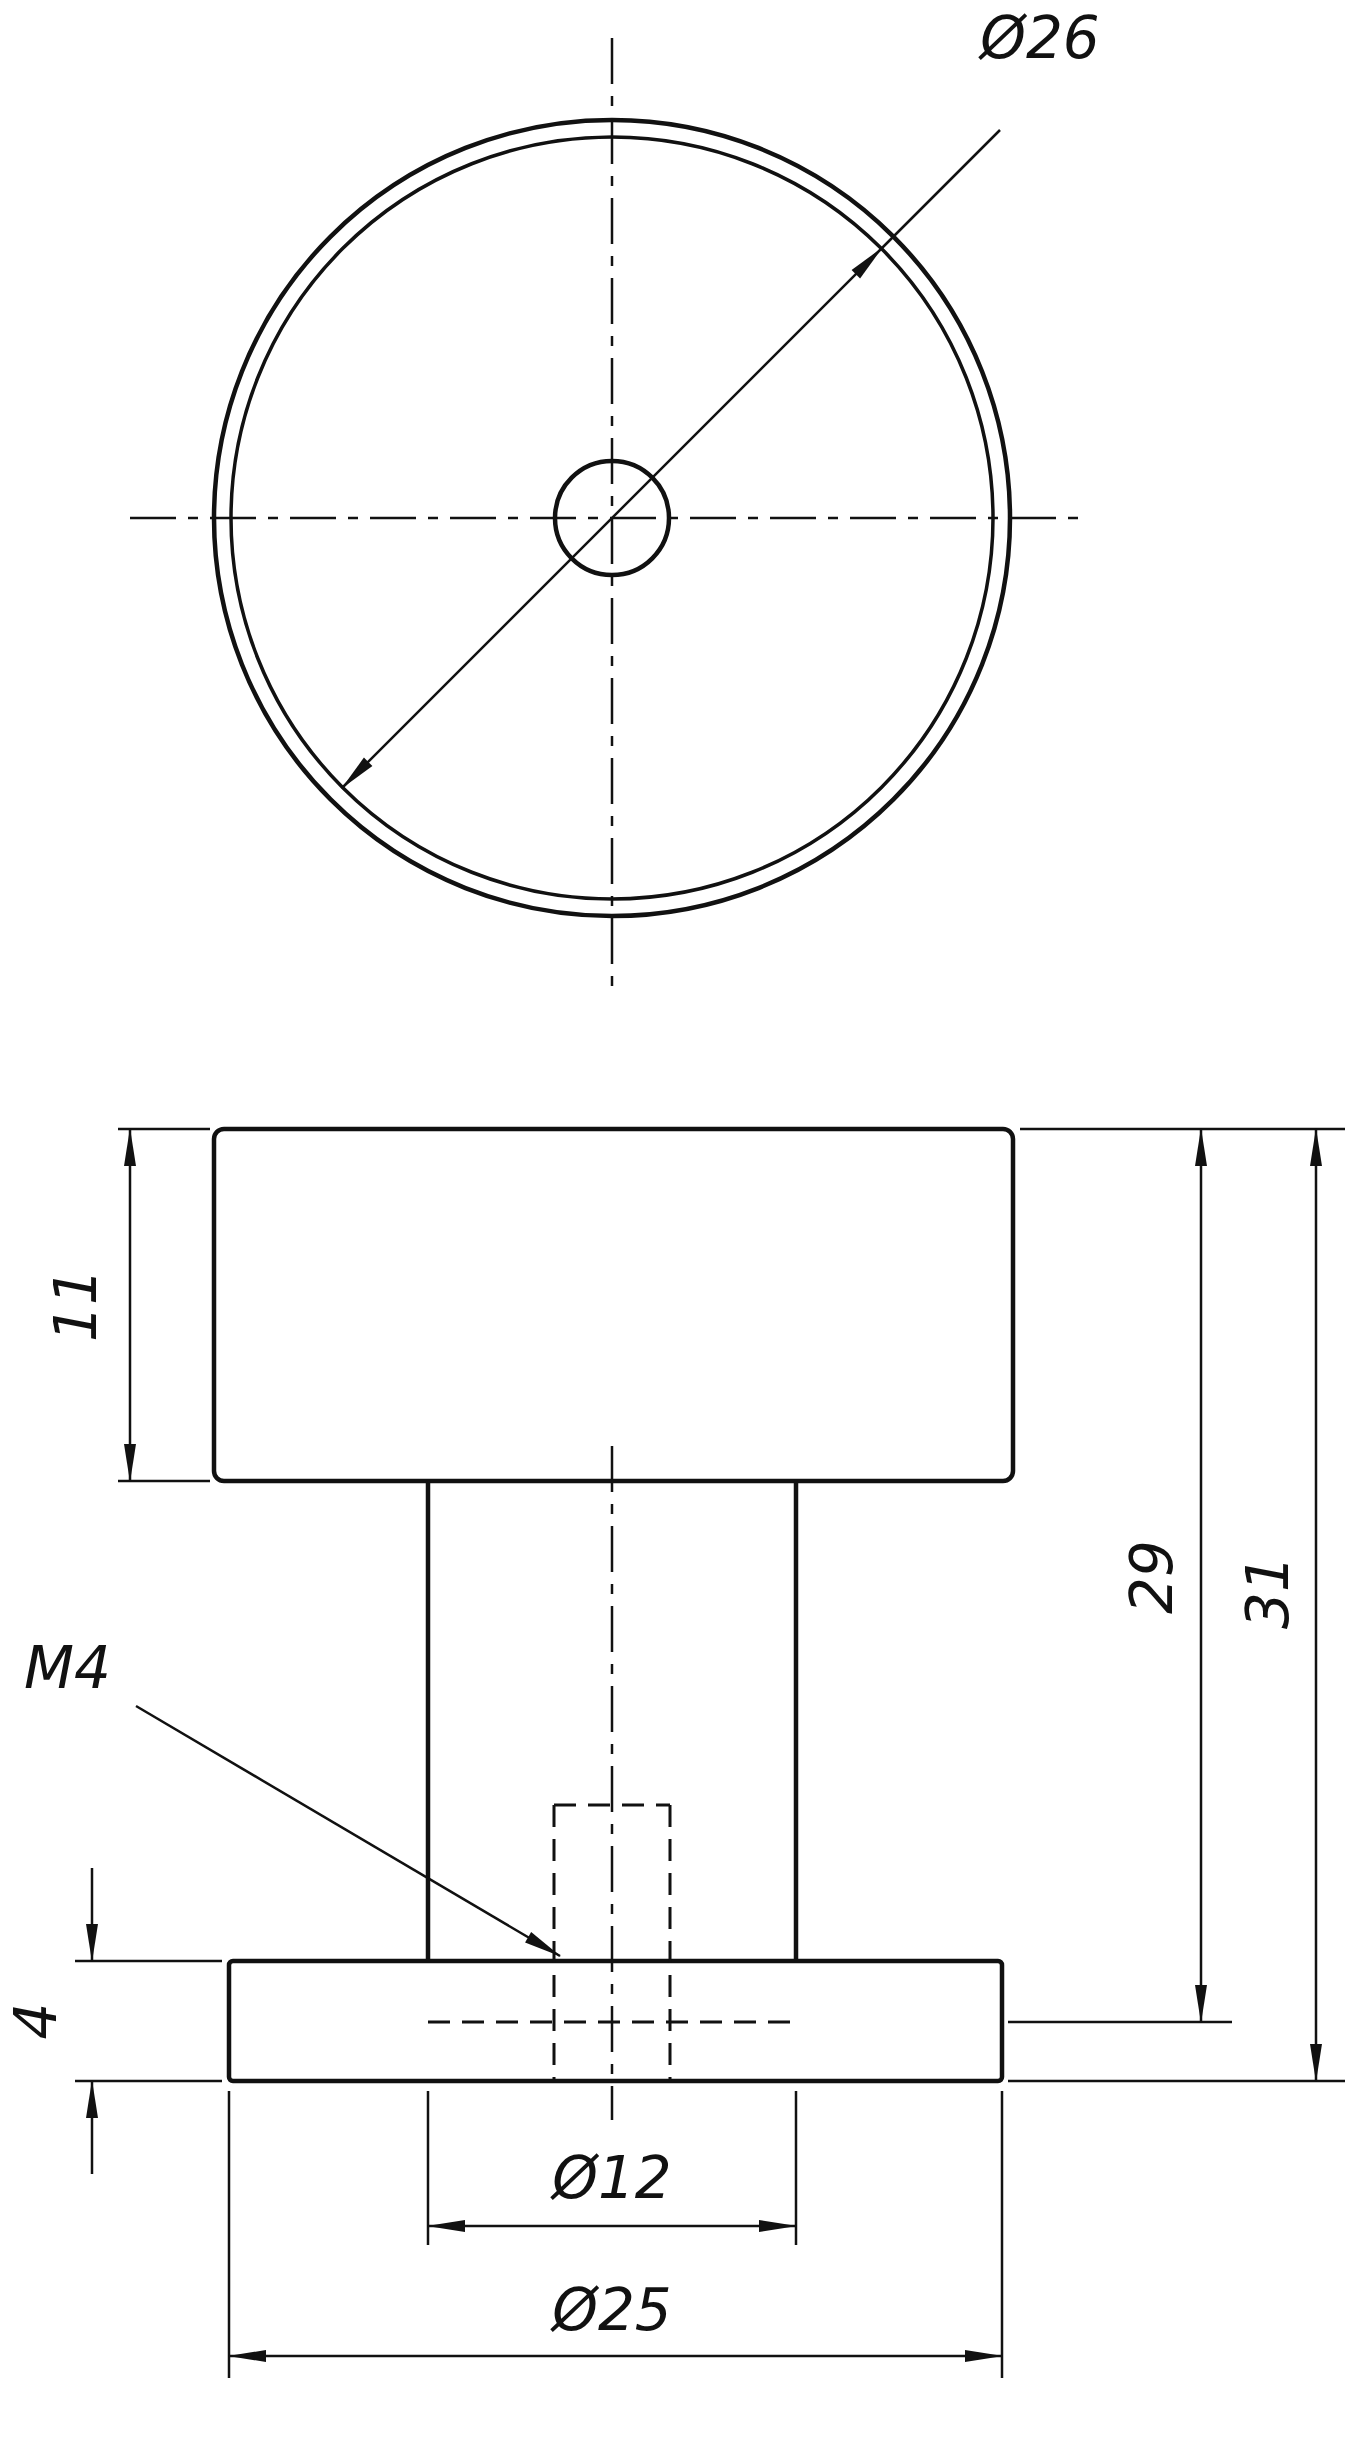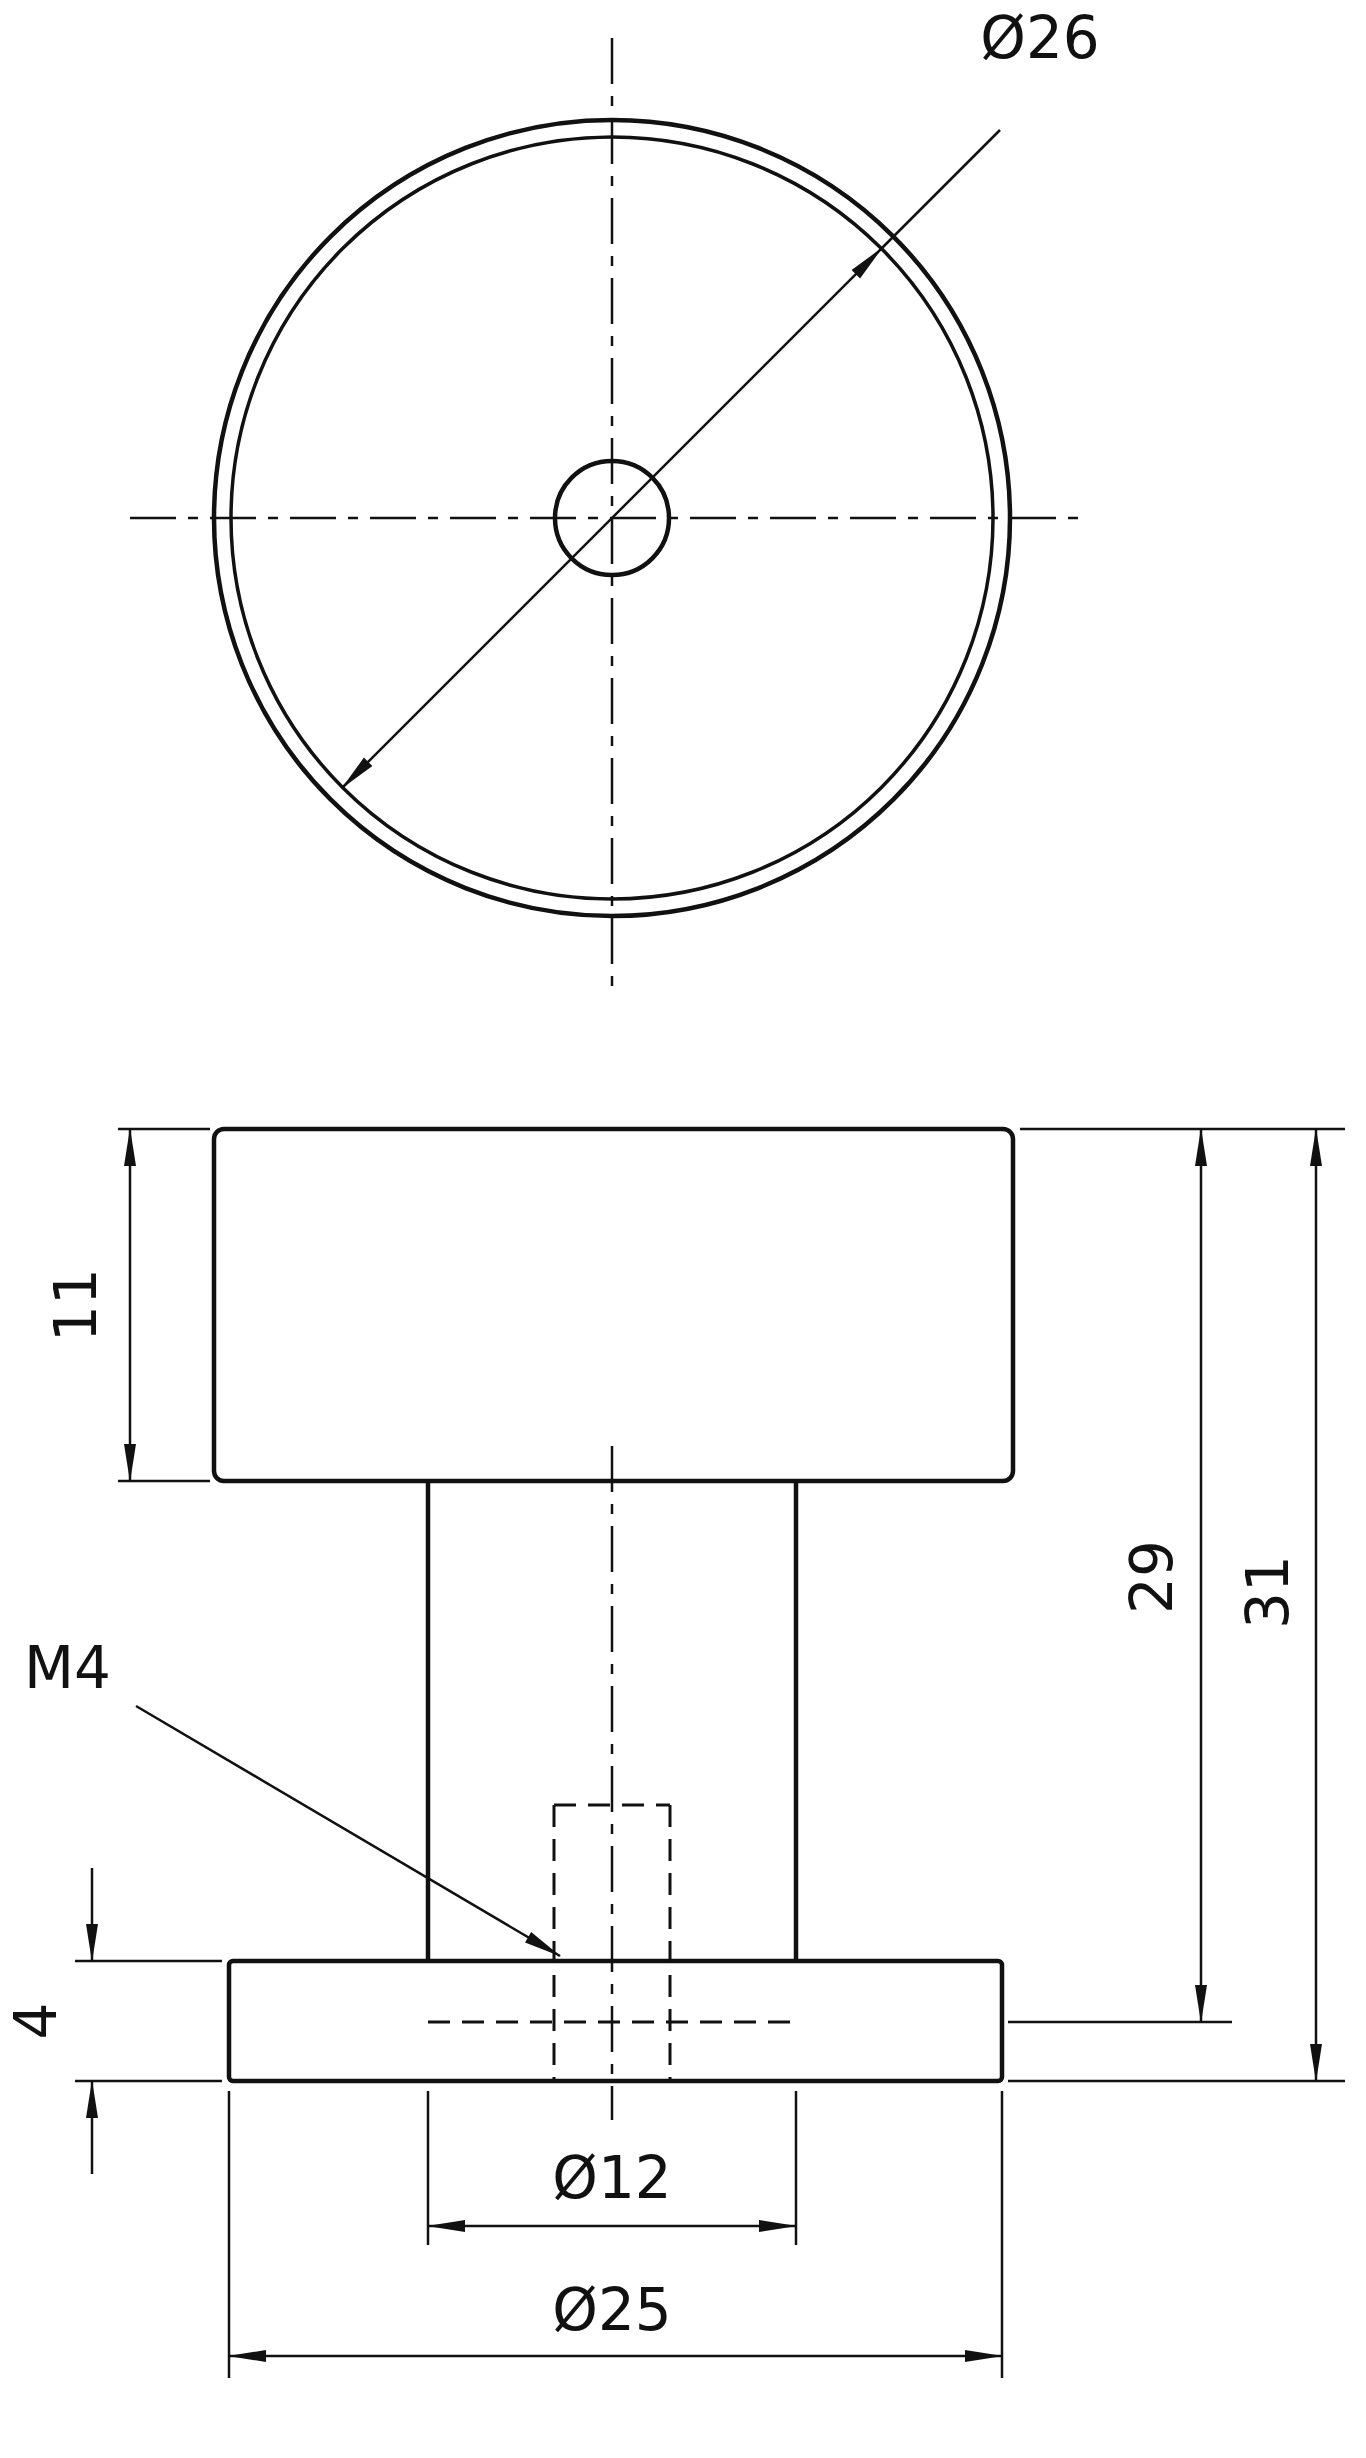--- a/index.html
+++ b/index.html
@@ -1,17 +1,17 @@
 <!DOCTYPE html>
 <html style="--ink: #111111; --bg: #ffffff;"><head>
 <meta charset="utf-8">
 <style>
   :root { --ink:#111111; --bg:#ffffff; }
   html,body{ margin:0; padding:0; background:var(--bg); }
-  .canvas{ width:1194px; height:2458px; background:var(--bg); position:relative; }
+  .canvas{ width:1194px; height:2458px; background:var(--bg); position:relative;font-style:italic; }
   svg{ display:block; }
   .outline   { stroke:var(--ink); stroke-width:4.5; fill:none; }
   .outline2  { stroke:var(--ink); stroke-width:3.5; fill:none; }
   .thin      { stroke:var(--ink); stroke-width:2.5; fill:none; }
   .hiddenline{ stroke:var(--ink); stroke-width:3;   fill:none; stroke-dasharray:22 12; }
   .centerline{ stroke:var(--ink); stroke-width:2.5; fill:none; stroke-dasharray:46 12 10 12; }
   .dim-text  { fill:var(--ink); font-family:"DejaVu Sans","Liberation Sans",sans-serif;
                font-size:58px; }
   .arrowfill { fill:var(--ink); }
 </style>

